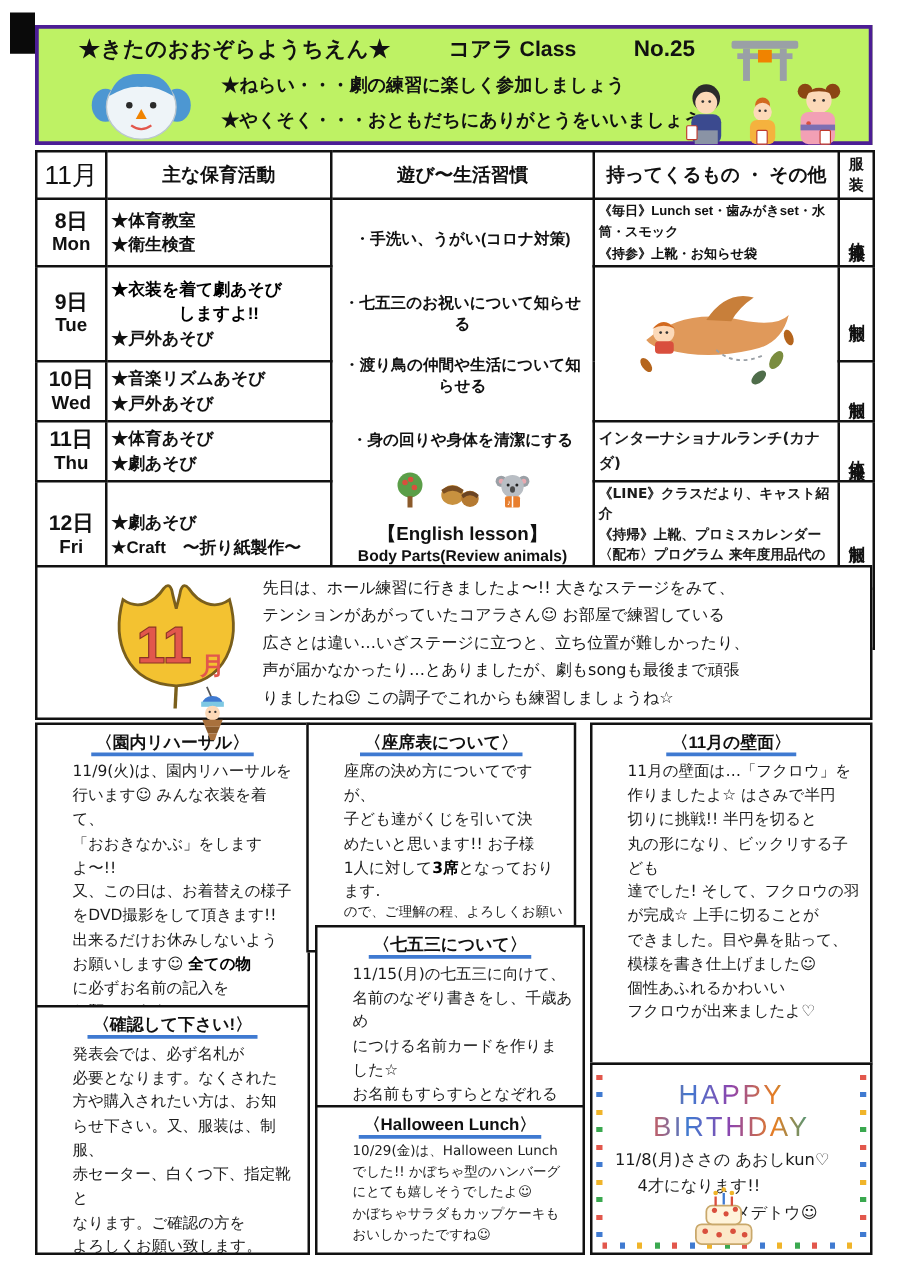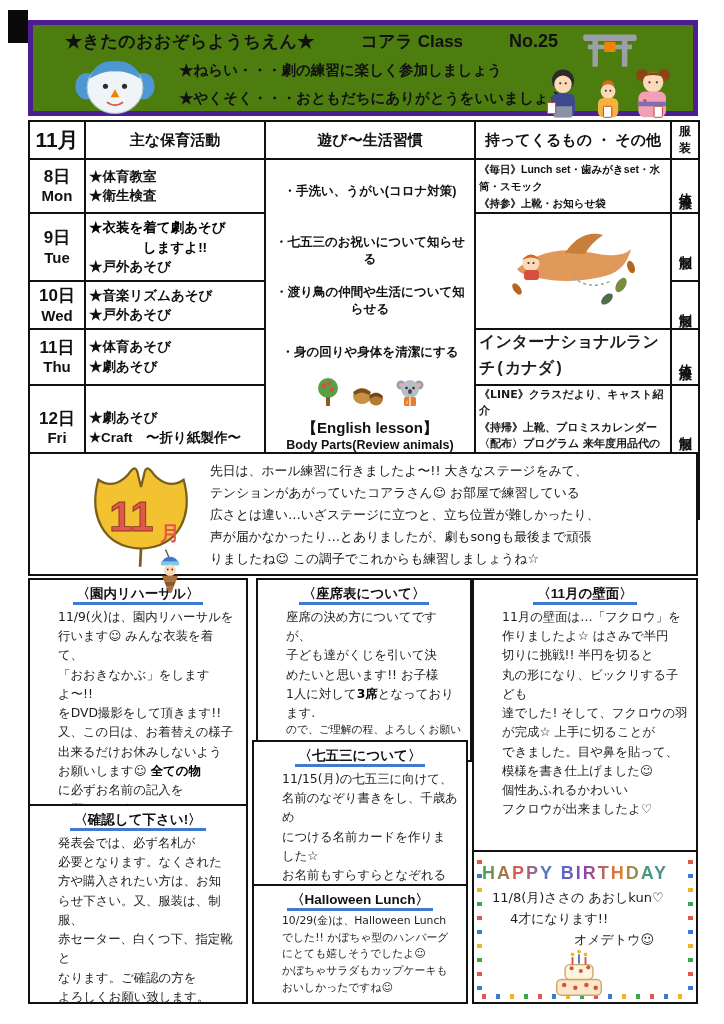--- a/index.html
+++ b/index.html
@@ -3,83 +3,83 @@
 <meta charset="utf-8">
 <style>
   * { box-sizing: border-box; margin: 0; padding: 0; }
   html,body { background:#fff; }
   body { font-family:"Liberation Sans", sans-serif; color:#111; }
   #page { position:relative; width:724px; height:1024px; background:#fff; overflow:hidden; }
 
   .scan-mark { position:absolute; left:8px; top:10px; width:20px; height:33px; background:#0a0a0a; }
 
   
-  .header-box { position:absolute; left:28px; top:20px; width:670px; height:96px; border:5px solid #4c1d95; background:#4d7c0f; }
+  .header-box { position:absolute; left:28px; top:20px; width:670px; height:96px; border:3px solid #4c1d95; background:#bef264; }
   .title-row { position:absolute; top:5px; left:32px; display:flex; gap:46px; align-items:baseline; }
   .school-name { font-size:17px; font-weight:bold; letter-spacing:.5px; }
   .class-name  { font-size:17px; font-weight:bold; }
   .issue-no    { font-size:18px; font-weight:bold; }
   .aim-line     { position:absolute; top:36px; left:146px; font-size:14.5px; font-weight:bold; }
   .promise-line { position:absolute; top:64px; left:146px; font-size:14.5px; font-weight:bold; }
   .koala-logo { position:absolute; left:30px; top:26px; }
   .shichigosan-art { position:absolute; right:8px; top:4px; }
 
   
   table.schedule { position:absolute; left:28px; top:120px; width:670px; border-collapse:collapse; table-layout:fixed; background:#fff; }
   table.schedule th, table.schedule td { border:2.5px solid #111; padding:1px 3px; vertical-align:middle; overflow:hidden; }
-  th.h-month { font-size:21px; font-weight:bold; }
+  th.h-month { font-size:21px; font-weight:normal; }
   th.h-col { font-size:15px; font-weight:bold; }
   th.h-outfit { font-size:12px; font-weight:bold; padding:0; }
   td.day-cell { text-align:center; font-weight:bold; line-height:1.25; }
   .day-num { font-size:17px; }
   .day-dow { font-size:15px; }
   td.act-cell { font-size:13.5px; font-weight:bold; padding-left:8px; line-height:1.15; }
   .act-line { margin:4px 0; }
   .red { color:#000000; }
   .act-red-2 { text-align:center; }
   td.play-cell { vertical-align:top; text-align:center; font-weight:bold; font-size:12.5px; }
   .play-b1 { margin-top:22px; }
   .play-b2 { margin-top:34px; }
   .play-b3 { margin-top:16px; }
   .play-b4 { margin-top:26px; }
   .play-icons { margin-top:16px; display:flex; justify-content:center; gap:10px; align-items:flex-end; }
   .english-block { margin-top:12px; line-height:1.25; }
   .english-title { font-size:15px; font-weight:bold; }
   td.bring-cell { font-size:10.5px; font-weight:bold; line-height:1.6; padding-left:5px; }
   .handwritten { font-family:"DejaVu Sans", sans-serif; font-weight:normal; color:#1c1c1c; }
   td.bring-bird { text-align:center; vertical-align:middle; padding:0; }
-  td.bring-thu { vertical-align:bottom; font-size:16px; padding-bottom:3px;font-family:Liberation Mono, monospace; }
+  td.bring-thu { vertical-align:bottom; font-size:12px; padding-bottom:3px; }
   td.bring-fri { font-size:11px; line-height:1.5;margin-left:48px; }
   td.bring-sat { text-align:center; font-size:12.5px; font-weight:bold; }
   td.outfit-cell { text-align:center; padding:0; }
   .v-text { writing-mode:vertical-rl; text-orientation:upright; font-weight:bold; font-size:13px; letter-spacing:2px; margin:0 auto; }
   td.sat-center { text-align:center; font-size:13.5px; font-weight:bold; line-height:1.5; }
   td.play-sat { text-align:center; font-size:13px; font-weight:bold; line-height:1.5; }
 
   
   .message-box { position:absolute; left:28px; top:452px; width:670px; height:124px; border:2.5px solid #111; background:#fff; }
   .ginkgo-art { position:absolute; left:52px; top:4px; z-index:2; }
   .message-text { position:absolute; left:180px; top:6px; width:480px; font-size:12.8px; line-height:1.72; color:#161616; }
 
   
   .note-box { position:absolute; border:2.5px solid #111; background:#fff; padding:5px 8px 4px; }
   .note-title { text-align:center; font-size:13.5px; font-weight:bold; margin-bottom:4px; }
   .note-title .u { border-bottom:3px solid #3f7ad1; padding:0 4px 1px; }
   .note-line { font-size:12.4px; line-height:1.55;margin-left:20px; }
   .note-line.sm { font-size:10.8px; }
   #box-rehearsal { left:28px;  top:578px; width:220px; height:228px; }
   #box-confirm   { left:28px;  top:804px; width:220px; height:200px; }
-  #box-seating   { left:256px; top:578px; width:216px; height:184px; }
+  #box-seating   { left:245px; top:578px; width:216px; height:184px; }
   #box-753       { left:252px; top:740px; width:216px; height:146px; }
   #box-halloween { left:252px; top:884px; width:216px; height:120px; }
   #box-wall      { left:472px; top:578px; width:226px; height:274px; }
   #box-birthday  { left:472px; top:850px; width:226px; height:154px; }
 
   
-  .bday-title { font-size:18px; font-weight:bold; letter-spacing:2px; color:#e2574c; margin-top:6px; }
+  .bday-title { text-align:center; font-size:22px; font-weight:normal; letter-spacing:2px; color:#e2574c; margin-top:6px; }
   @supports ((-webkit-background-clip:text) or (background-clip:text)) {
     .bday-title { background:linear-gradient(90deg,#3aa84f,#e2574c,#3f7ad1,#8e44ad,#e67e22,#2a9d8f,#e2574c);
                   -webkit-background-clip:text; background-clip:text; color:transparent; }
   }
   .bday-line { font-size:13px; line-height:1.6; }
   .bday-l1 { margin-top:4px; margin-left:10px; }
   .bday-l2 { margin-left:28px; }
   .bday-l3 { margin-left:92px; }
   .cake-art { position:absolute; left:66px; bottom:4px; }
   .dots-h { position:absolute; left:8px; right:8px; bottom:3px; height:5px;
@@ -345,22 +345,22 @@
       <div>声が届かなかったり…とありましたが、劇もsongも最後まで頑張</div>
       <div>りましたね☺ この調子でこれからも練習しましょうね☆</div>
     </div>
   </div>
 
   <div class="note-box" id="box-rehearsal">
     <div class="note-title"><span class="u">〈園内リハーサル〉</span></div>
     <div class="note-line handwritten">11/9(火)は、園内リハーサルを</div>
     <div class="note-line handwritten">行います☺ みんな衣装を着て、</div>
     <div class="note-line handwritten">「おおきなかぶ」をしますよ〜!!</div>
+    <div class="note-line handwritten">又、この日は、お着替えの様子</div>
     <div class="note-line handwritten">をDVD撮影をして頂きます!!</div>
-    <div class="note-line handwritten">又、この日は、お着替えの様子</div>
     <div class="note-line handwritten">出来るだけお休みしないよう</div>
     <div class="note-line handwritten"><span>お願いします☺ </span><span class="red" style="font-weight:bold">全ての物</span></div>
     <div class="note-line handwritten">に必ずお名前の記入を</div>
     <div class="note-line handwritten">お願いします。</div>
   </div>
 
   <div class="note-box" id="box-confirm">
     <div class="note-title"><span class="u">〈確認して下さい!〉</span></div>
     <div class="note-line handwritten">発表会では、必ず名札が</div>
     <div class="note-line handwritten">必要となります。なくされた</div>

